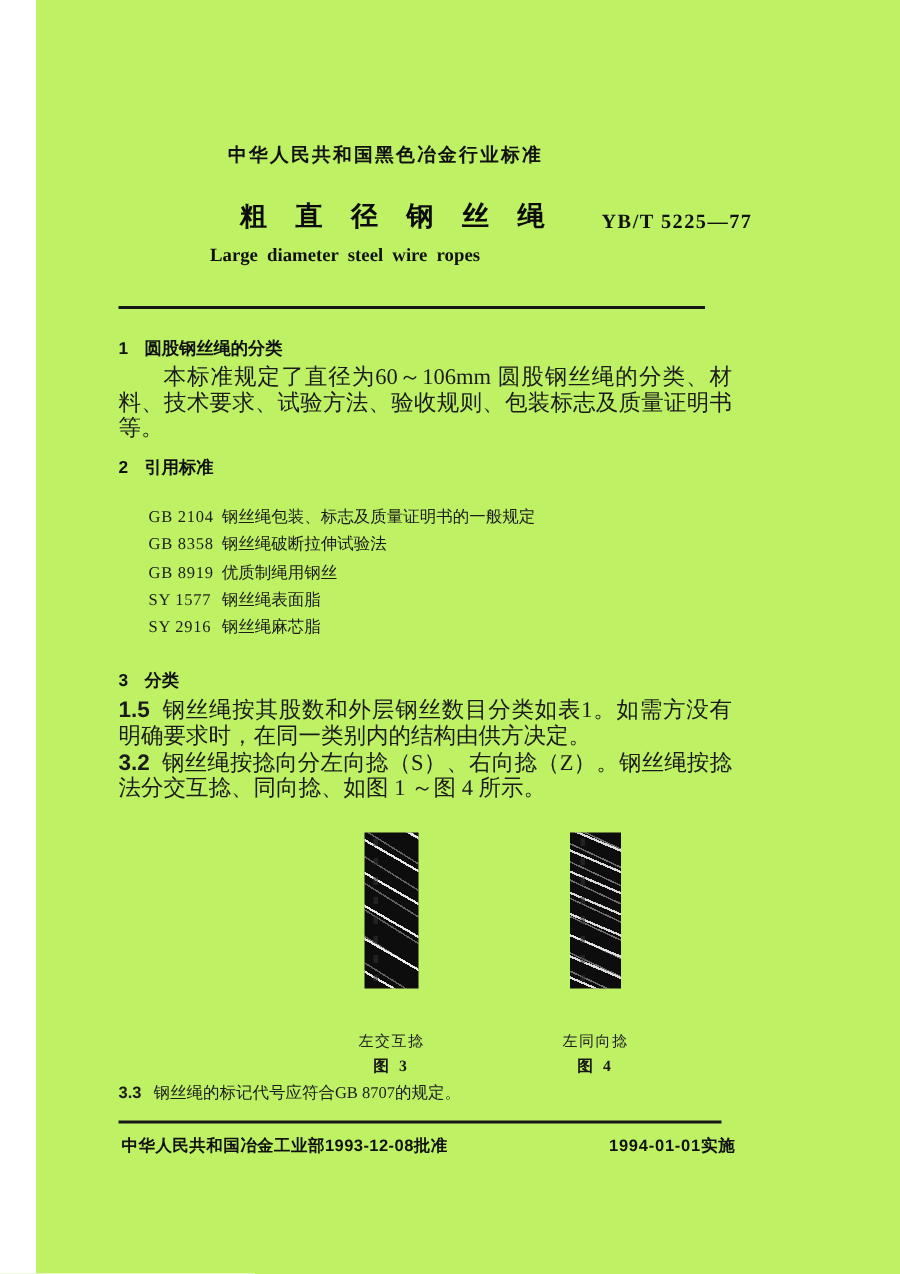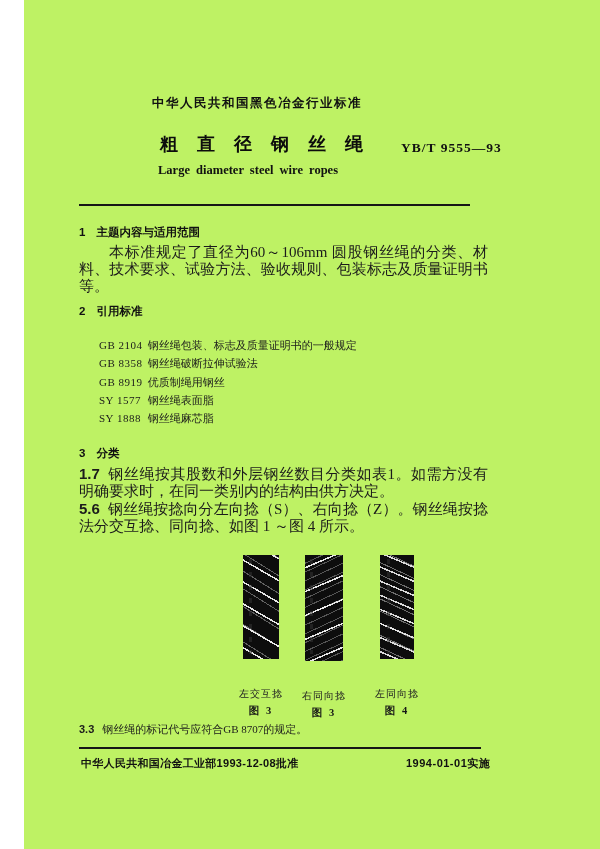--- a/index.html
+++ b/index.html
@@ -26,21 +26,21 @@
     font-family:"Liberation Sans", sans-serif;
     font-weight:bold;font-size:18px;letter-spacing:7px;color:#0c0c0c;
     white-space:nowrap;
   }
   .std-no{
     left:377px;top:140px;
     font-weight:bold;font-size:13.5px;letter-spacing:1px;color:#111;
     white-space:nowrap;
   }
   .title-en{
-    left:134px;top:163px;
+    left:116px;top:163px;
     font-weight:bold;font-size:12.5px;word-spacing:3px;color:#111;
     white-space:nowrap;
   }
   .rule{background:#161616;height:2px;}
   .rule-top{left:55px;top:204px;width:391px;}
   .rule-bottom{left:55px;top:747px;width:402px;}
 
   
   .sec-heading{
     font-family:"Liberation Sans", sans-serif;
@@ -126,26 +126,26 @@
     font-weight:bold;font-size:11px;color:#111;white-space:nowrap;letter-spacing:.5px;
   }
 </style>
 </head>
 <body>
 
 <div class="page">
 
   <div class="abs std-class">中华人民共和国黑色冶金行业标准</div>
   <div class="abs title-cn">粗 直 径 钢 丝 绳</div>
-  <div class="abs std-no">YB/T 9555—93</div>
+  <div class="abs std-no">YB/T 5225—77</div>
   <div class="abs title-en">Large diameter steel wire ropes</div>
   <div class="abs rule rule-top"></div>
 
   <div class="abs sec-heading h1">
-    <span class="no">1</span><span>主题内容与适用范围</span>
+    <span class="no">1</span><span>圆股钢丝绳的分类</span>
   </div>
   <div class="abs body-block sec1-body">
     <p>本标准规定了直径为60～106mm 圆股钢丝绳的分类、材料、技术要求、试验方法、验收规则、包装标志及质量证明书等。</p>
   </div>
 
   <div class="abs sec-heading h2">
     <span class="no">2</span><span>引用标准</span>
   </div>
   <div class="abs refs">
     <div class="ref-row">
@@ -158,47 +158,40 @@
     </div>
     <div class="ref-row">
       <span class="ref-code">GB 8919</span>
       <span class="ref-title">优质制绳用钢丝</span>
     </div>
     <div class="ref-row">
       <span class="ref-code">SY 1577</span>
       <span class="ref-title">钢丝绳表面脂</span>
     </div>
     <div class="ref-row">
-      <span class="ref-code">SY 1888</span>
+      <span class="ref-code">SY 2916</span>
       <span class="ref-title">钢丝绳麻芯脂</span>
     </div>
   </div>
 
   <div class="abs sec-heading h3">
     <span class="no">3</span><span>分类</span>
   </div>
   <div class="abs body-block clauses">
-    <p><span class="clause-no">1.7</span><span>钢丝绳按其股数和外层钢丝数目分类如表1。如需方没有明确要求时，在同一类别内的结构由供方决定。</span></p>
-    <p><span class="clause-no">5.6</span><span>钢丝绳按捻向分左向捻（S）、右向捻（Z）。钢丝绳按捻法分交互捻、同向捻、如图 1 ～图 4 所示。</span></p>
+    <p><span class="clause-no">1.5</span><span>钢丝绳按其股数和外层钢丝数目分类如表1。如需方没有明确要求时，在同一类别内的结构由供方决定。</span></p>
+    <p><span class="clause-no">3.2</span><span>钢丝绳按捻向分左向捻（S）、右向捻（Z）。钢丝绳按捻法分交互捻、同向捻、如图 1 ～图 4 所示。</span></p>
   </div>
 
   <div class="abs fig fig-2">
     <div class="rope lay-left-cross">
         <span class="dash-col"></span>
       </div>
     <div class="fig-caption">左交互捻</div>
     <div class="fig-label">图 3</div>
   </div>
-  <div class="abs fig fig-3">
-    <div class="rope lay-right-lang">
-        <span class="dash-col"></span>
-      </div>
-    <div class="fig-caption">右同向捻</div>
-    <div class="fig-label">图 3</div>
-  </div>
   <div class="abs fig fig-4">
     <div class="rope lay-left-lang">
         <span class="dash-col"></span>
       </div>
     <div class="fig-caption">左同向捻</div>
     <div class="fig-label">图 4</div>
   </div>
 
   <div class="abs clause33">
     <p><span class="clause-no">3.3</span><span>钢丝绳的标记代号应符合GB 8707的规定。</span></p>

